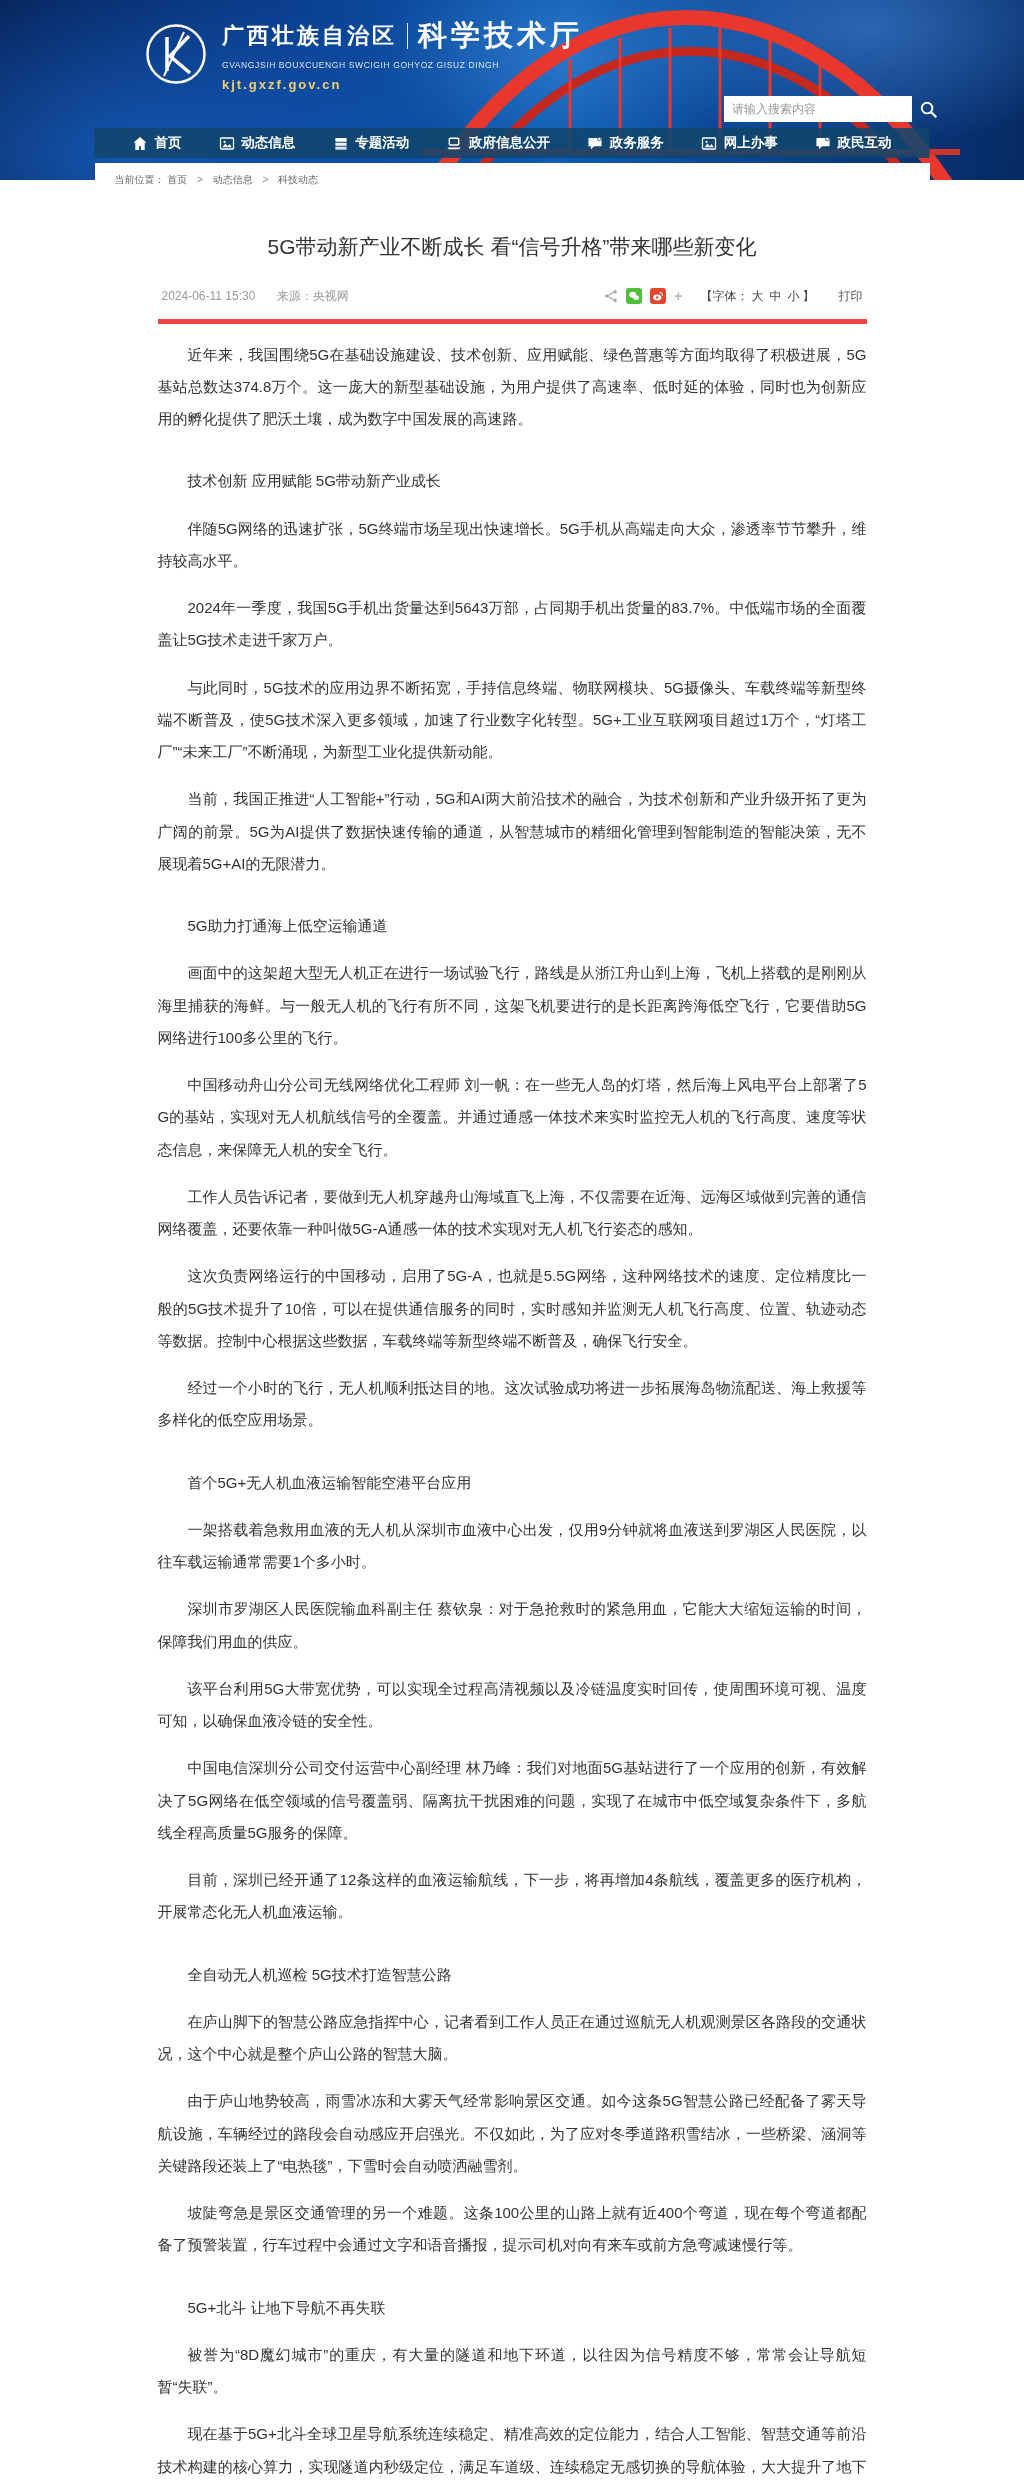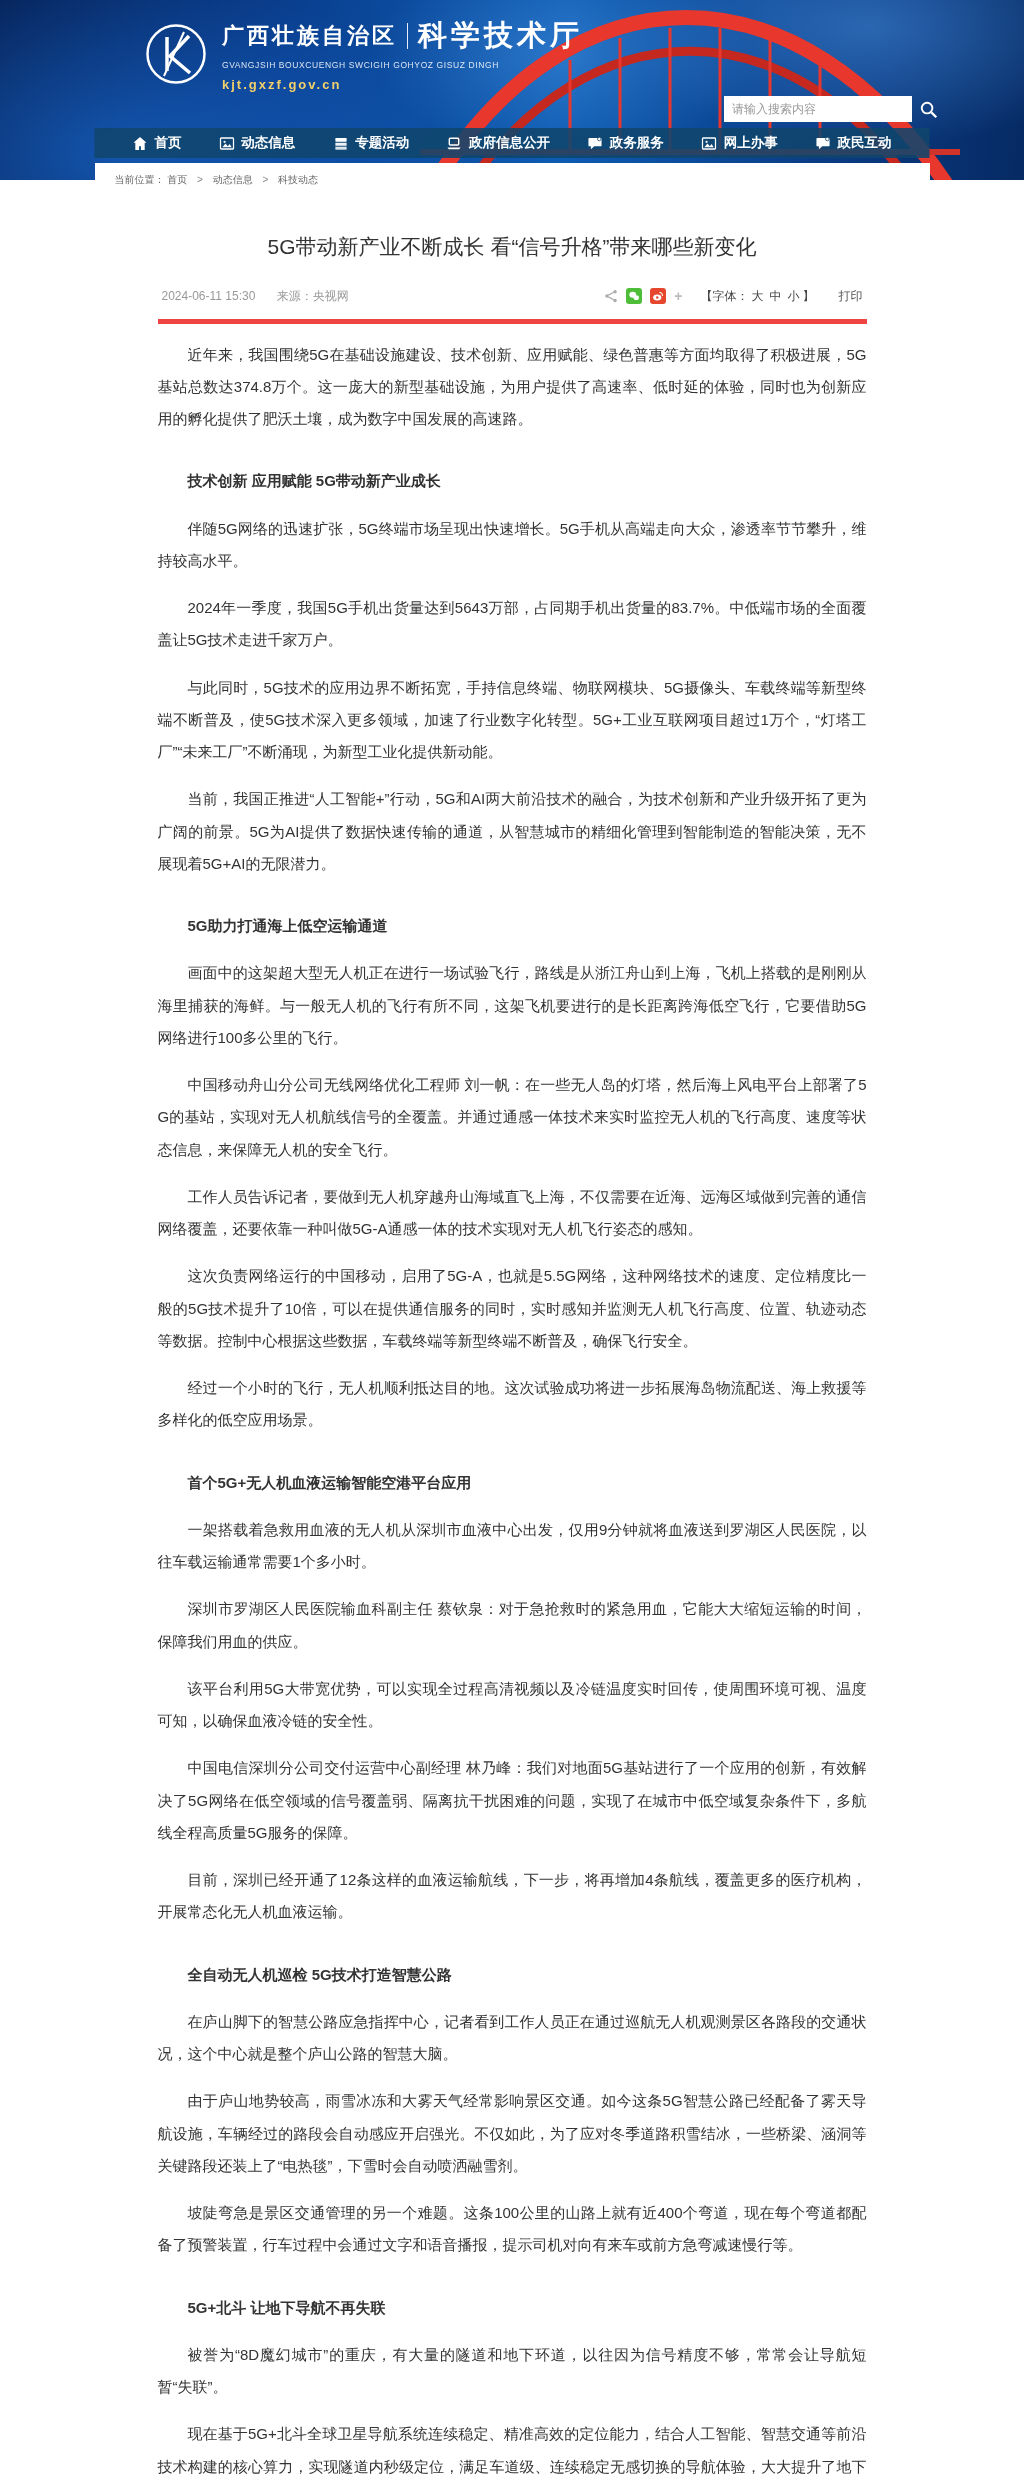--- a/index.html
+++ b/index.html
@@ -49,21 +49,21 @@
   .badge16{width:16px;height:16px;border-radius:3px;display:flex;align-items:center;justify-content:center;}
   .wechat{background:#4ebe38;}
   .weibo{background:#e6452e;}
   .plus-glyph{color:#bbb;font-size:14px;font-weight:bold;line-height:1;}
   .font-group{margin-left:10px;color:#444;white-space:nowrap;}
   .font-size-opt{margin:0 3px;cursor:pointer;color:#444;}
   .print-label{margin-left:16px;color:#555;cursor:pointer;}
 
   .article-body{margin-top:12px;}
   .article-body p{font-size:15px;color:#333;line-height:2.15;text-align:justify;margin:15px 0;text-indent:2em;word-break:break-all;}
-  .article-body p.subhead{font-weight:bold;margin:30px 0 15px;}
+  .article-body p.subhead{font-weight:normal;margin:30px 0 15px;}
 </style>
 </head>
 <body>
 
 <div class="banner">
   <svg class="bridge" width="540" height="180" viewBox="0 0 540 180">
     <path d="M10 190 C150 -40 380 -40 530 190" stroke="#e8372c" stroke-width="15" fill="none"></path>
     <path d="M45 190 C170 5 370 5 495 190" stroke="#c5281f" stroke-width="9" fill="none"></path>
     <path d="M0 152 H540" stroke="#d0332a" stroke-width="6"></path>
     <g stroke="#e8372c" stroke-width="3">

